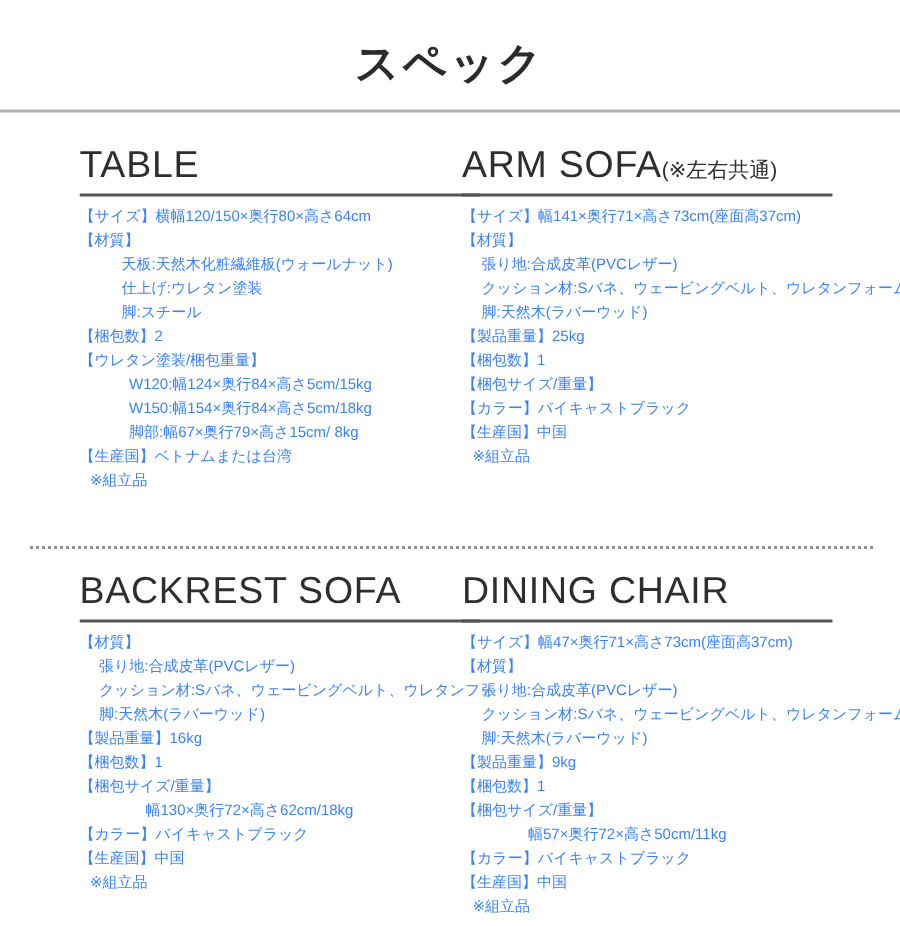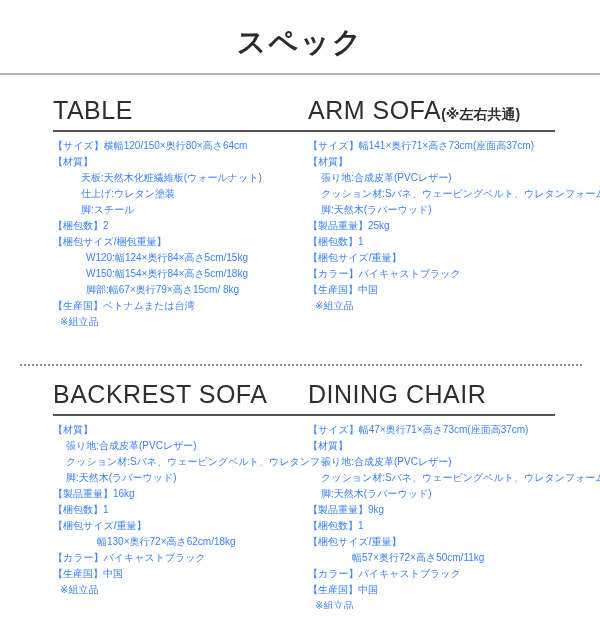--- a/index.html
+++ b/index.html
@@ -36,21 +36,21 @@
 
   .sec-heading {
     margin: 0 0 6px 0; padding: 0 0 3px 0;
     font-size: 25px; font-weight: normal; line-height: 26px;
     color: #2e2e2e; letter-spacing: 0.5px;
     border-bottom: 2px solid #555555;
     white-space: nowrap;
   }
   .sec-left  .sec-heading { width: 267px; }
   .sec-right .sec-heading { width: 247px; }
-  .sec-heading .suffix { font-size: 14px; font-weight: bold; letter-spacing: 0; }
+  .sec-heading .suffix { font-size: 14px; font-weight: normal; letter-spacing: 0; }
 
   .spec-line {
     font-size: 10px; line-height: 16px;
     color: #3b82f6;
     white-space: nowrap; overflow: hidden;
   }
   .ind-1 { padding-left: 13px; }
   .ind-2 { padding-left: 44px; }
   .ind-3 { padding-left: 7px; }
   [data-name="section-table"] .ind-1 { padding-left: 28px; }
@@ -66,21 +66,21 @@
   <div id="sections-root" data-name="spec-sections">
   <section class="section sec-left row-top" data-name="section-table">
     <h2 class="sec-heading" data-name="section-heading"><span class="hd-text" data-name="section-heading-text">TABLE</span><span class="suffix" data-name="section-heading-suffix"></span></h2>
     <div class="lines" data-name="section-lines">
           <div class="spec-line" data-name="spec-line">【サイズ】横幅120/150×奥行80×高さ64cm</div>
           <div class="spec-line" data-name="spec-line">【材質】</div>
           <div class="spec-line ind-1" data-name="spec-line">天板:天然木化粧繊維板(ウォールナット)</div>
           <div class="spec-line ind-1" data-name="spec-line">仕上げ:ウレタン塗装</div>
           <div class="spec-line ind-1" data-name="spec-line">脚:スチール</div>
           <div class="spec-line" data-name="spec-line">【梱包数】2</div>
-          <div class="spec-line" data-name="spec-line">【梱包サイズ/梱包重量】</div>
+          <div class="spec-line" data-name="spec-line">【ウレタン塗装/梱包重量】</div>
           <div class="spec-line ind-2" data-name="spec-line">W120:幅124×奥行84×高さ5cm/15kg</div>
           <div class="spec-line ind-2" data-name="spec-line">W150:幅154×奥行84×高さ5cm/18kg</div>
           <div class="spec-line ind-2" data-name="spec-line">脚部:幅67×奥行79×高さ15cm/ 8kg</div>
           <div class="spec-line" data-name="spec-line">【生産国】ベトナムまたは台湾</div>
           <div class="spec-line ind-3" data-name="spec-line">※組立品</div>
         </div>
   </section>
 
   <section class="section sec-right row-top" data-name="section-arm-sofa">
     <h2 class="sec-heading" data-name="section-heading"><span class="hd-text" data-name="section-heading-text">ARM SOFA</span><span class="suffix" data-name="section-heading-suffix">(※左右共通)</span></h2>

